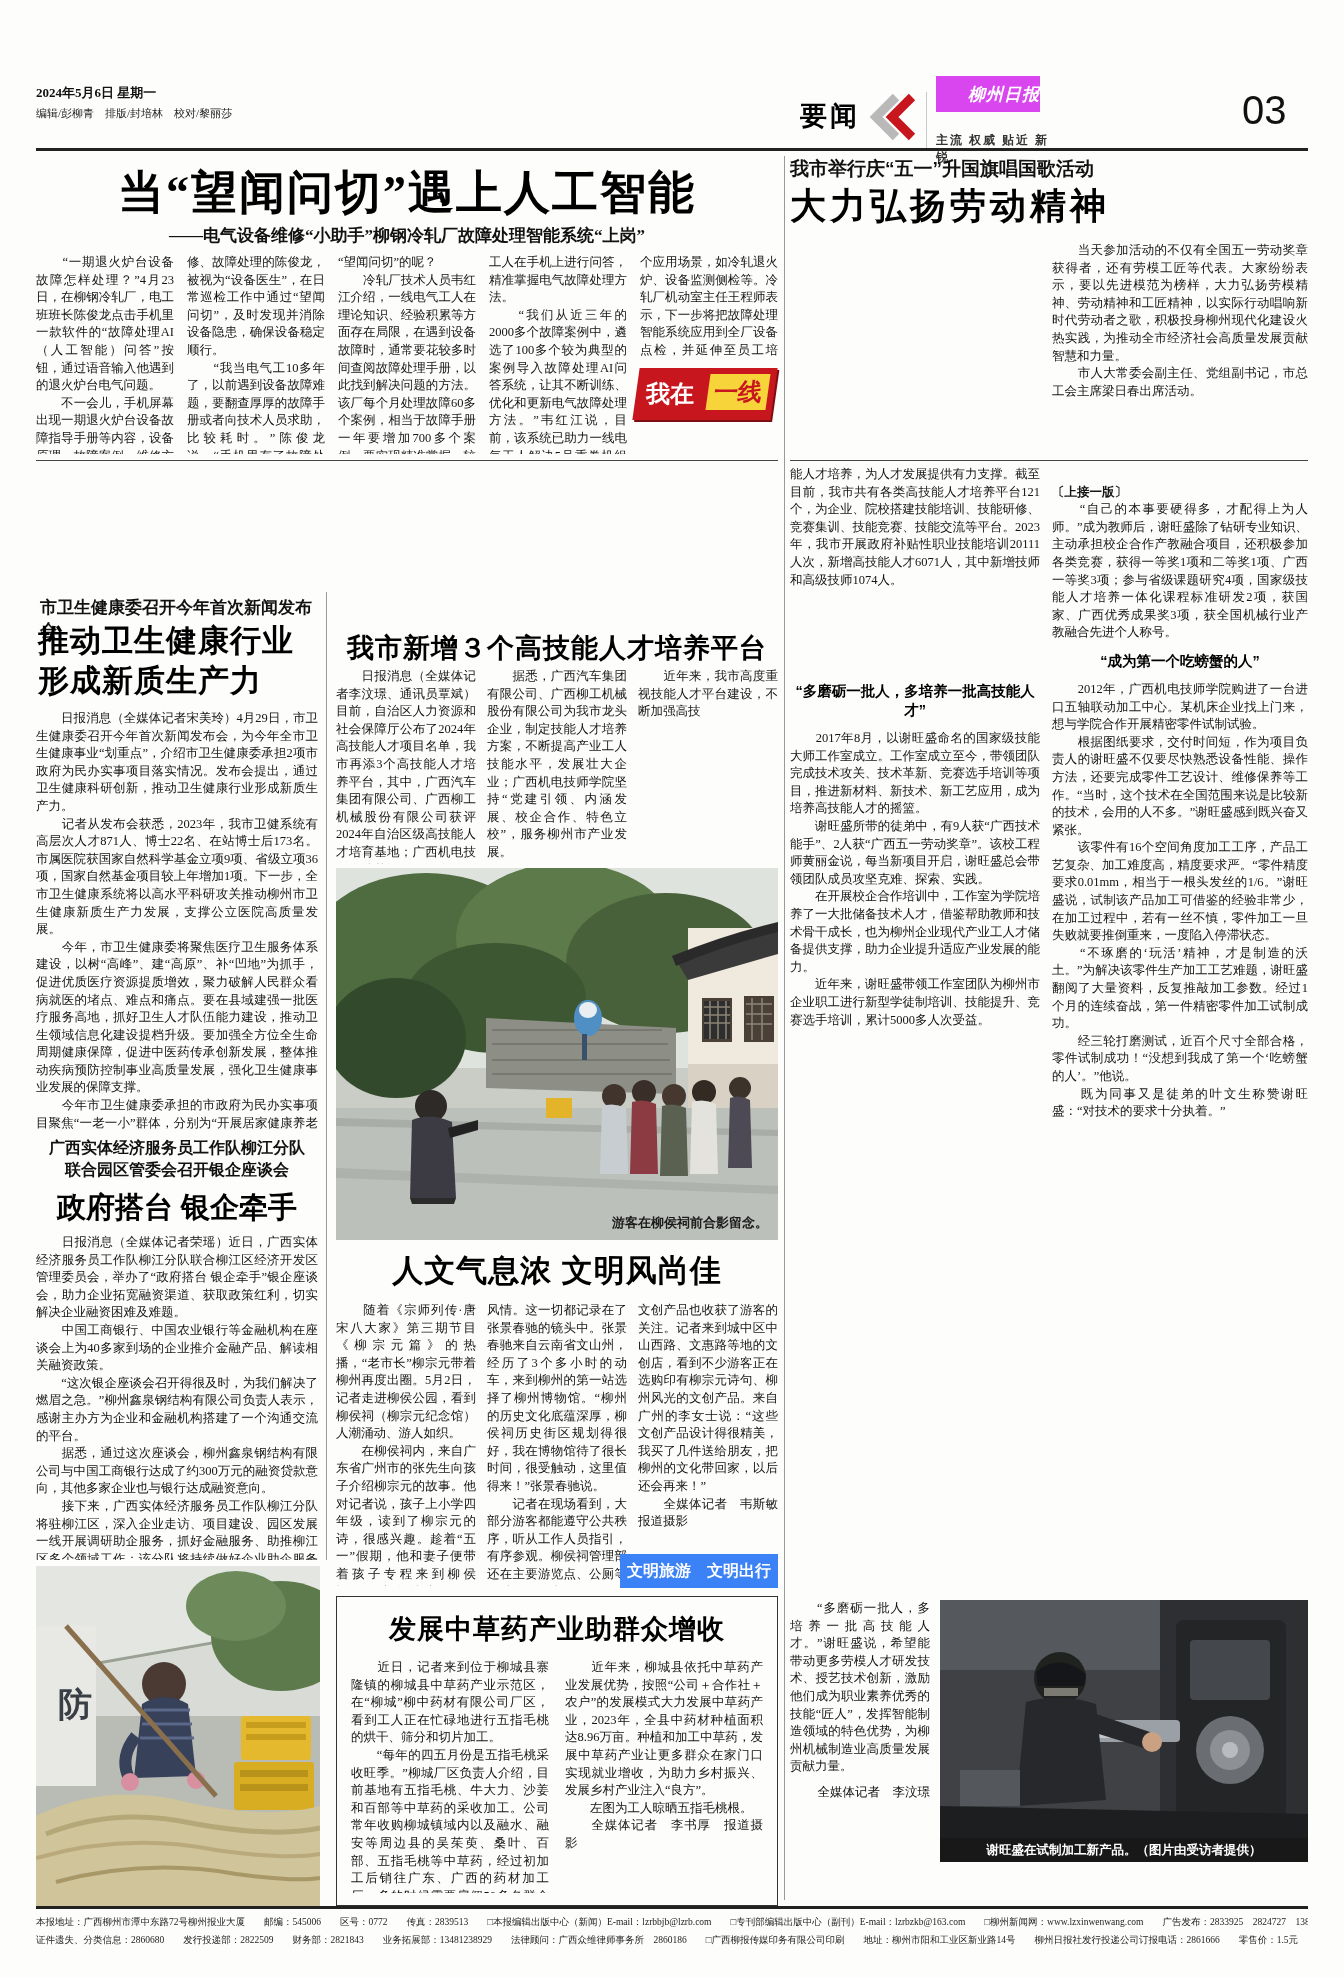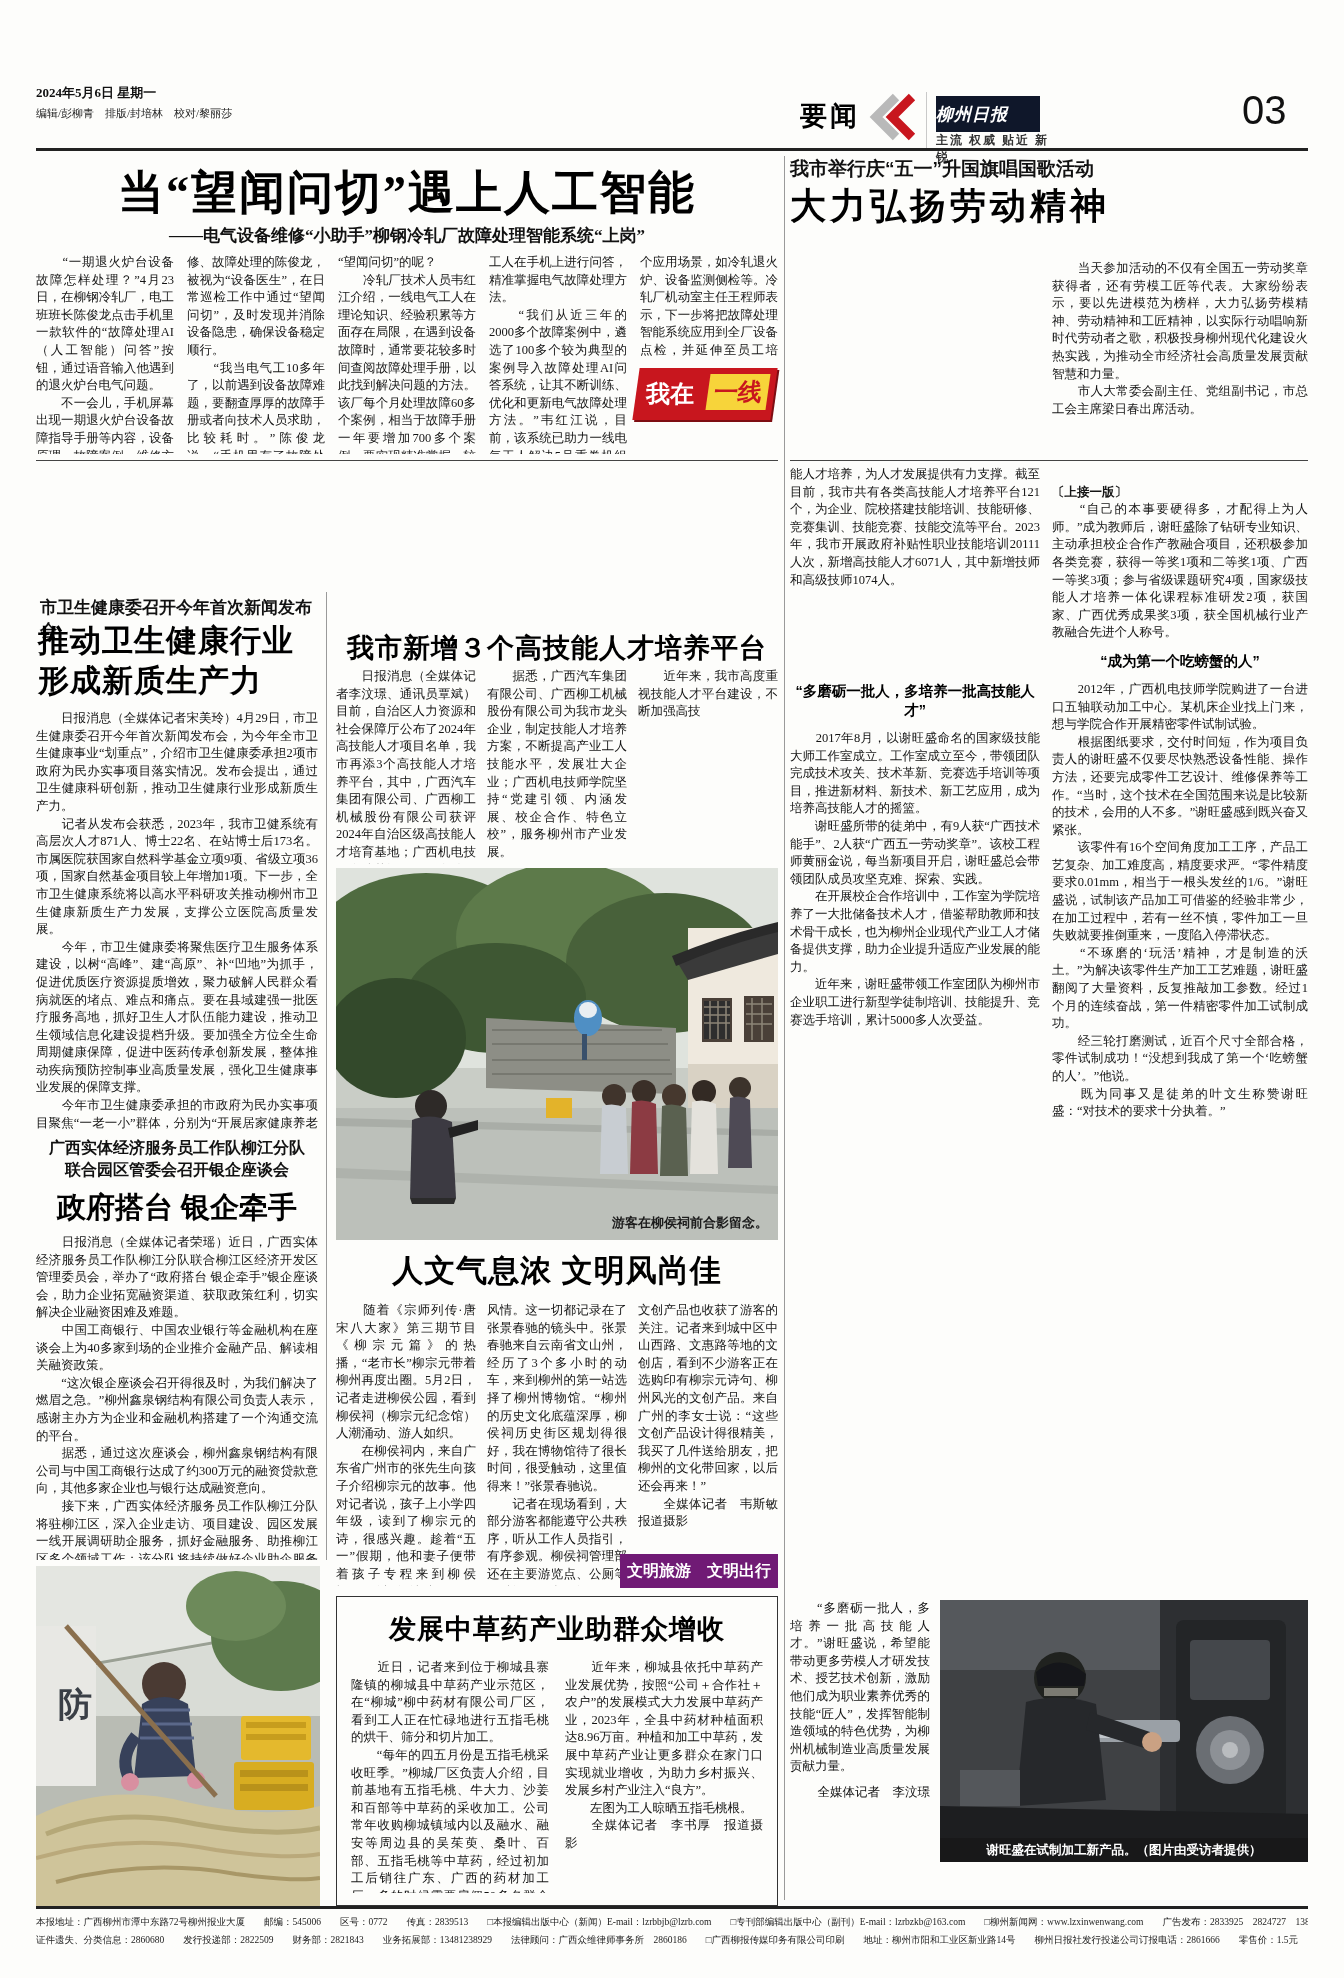--- a/index.html
+++ b/index.html
@@ -29,22 +29,22 @@
 
   <div class="abs" style="left:866px;top:92px;">
     <svg width="52" height="50" viewBox="0 0 52 50">
       <polyline points="30,5 10,25 30,45" fill="none" stroke="#b9b9b9" stroke-width="9"></polyline>
       <polyline points="46,5 26,25 46,45" fill="none" stroke="#c8161e" stroke-width="9"></polyline>
     </svg>
   </div>
 
   <div class="abs vrule" style="left:926px;top:92px;height:56px;background:#c9c9c9;"></div>
 
-  <div class="abs" style="left:936px;top:96px;width:104px;height:36px;background:#0f172a;
-       display:flex;align-items:center;justify-content:flex-start;">
+  <div class="abs" style="left:936px;top:76px;width:104px;height:36px;background:#d946ef;
+       display:flex;align-items:center;justify-content:flex-end;">
     <span style="color:#fff;font-size:17px;font-weight:900;font-style:italic;letter-spacing:1px;">柳州日报</span>
   </div>
   <div class="abs" style="left:936px;top:132px;width:120px;font-size:12px;font-weight:700;letter-spacing:2px;color:#333;">主流 权威 贴近 新锐</div>
 
   <div class="abs" style="left:1242px;top:88px;font-size:40px;font-family:'Liberation Sans',sans-serif;color:#111;">03</div>
 
   <div class="abs" style="left:36px;top:148px;width:1272px;height:3px;background:#222;"></div>
 
   <div class="abs vrule" style="left:784px;top:156px;height:1744px;"></div>
   <div class="abs vrule" style="left:326px;top:592px;height:968px;"></div>
@@ -178,37 +178,37 @@
   <div class="abs headline-sans" style="left:336px;top:1250px;width:442px;font-size:31px;text-align:center;letter-spacing:1px;">人文气息浓  文明风尚佳</div>
   <div class="abs body-text" style="left:336px;top:1302px;width:140px;height:284px;">　　随着《宗师列传·唐宋八大家》第三期节目《柳宗元篇》的热播，“老市长”柳宗元带着柳州再度出圈。5月2日，记者走进柳侯公园，看到柳侯祠（柳宗元纪念馆）人潮涌动、游人如织。
 　　在柳侯祠内，来自广东省广州市的张先生向孩子介绍柳宗元的故事。他对记者说，孩子上小学四年级，读到了柳宗元的诗，很感兴趣。趁着“五一”假期，他和妻子便带着孩子专程来到柳侯祠，“希望能让孩子沉浸式感受历史文化的魅力。”
 　　临近傍晚，虽然天空飘起了细雨，但柳侯祠的青砖灰瓦掩映在郁郁葱葱的绿树间，别有一番</div>
   <div class="abs body-text" style="left:487px;top:1302px;width:140px;height:284px;">风情。这一切都记录在了张景春驰的镜头中。张景春驰来自云南省文山州，经历了3个多小时的动车，来到柳州的第一站选择了柳州博物馆。“柳州的历史文化底蕴深厚，柳侯祠历史街区规划得很好，我在博物馆待了很长时间，很受触动，这里值得来！”张景春驰说。
 　　记者在现场看到，大部分游客都能遵守公共秩序，听从工作人员指引，有序参观。柳侯祠管理部还在主要游览点、公厕等区域设置了文明旅游提示标志，营造安全文明、管理有序、服务优质的景区氛围。
 　　柳侯祠深受游客青睐，柳州</div>
   <div class="abs body-text" style="left:638px;top:1302px;width:140px;height:240px;">文创产品也收获了游客的关注。记者来到城中区中山西路、文惠路等地的文创店，看到不少游客正在选购印有柳宗元诗句、柳州风光的文创产品。来自广州的李女士说：“这些文创产品设计得很精美，我买了几件送给朋友，把柳州的文化带回家，以后还会再来！”
 　　全媒体记者　韦斯敏　报道摄影</div>
 
-  <div class="abs" style="left:620px;top:1554px;width:158px;height:34px;background:#701a75;
+  <div class="abs" style="left:620px;top:1554px;width:158px;height:34px;background:#3b82f6;
        display:flex;align-items:center;justify-content:center;">
     <span style="color:#fff;font-size:16px;font-weight:700;font-family:'Liberation Sans',sans-serif;">文明旅游　文明出行</span>
   </div>
 
   <div class="abs" style="left:336px;top:1596px;width:440px;height:308px;border:1px solid #333;">
     <div class="headline-sans" style="margin-top:14px;font-size:27px;text-align:center;letter-spacing:1px;">发展中草药产业助群众增收</div>
     <div class="body-text" style="position:absolute;left:14px;top:62px;width:198px;height:234px;">　　近日，记者来到位于柳城县寨隆镇的柳城县中草药产业示范区，在“柳城”柳中药材有限公司厂区，看到工人正在忙碌地进行五指毛桃的烘干、筛分和切片加工。
 　　“每年的四五月份是五指毛桃采收旺季。”柳城厂区负责人介绍，目前基地有五指毛桃、牛大力、沙姜和百部等中草药的采收加工。公司常年收购柳城镇域内以及融水、融安等周边县的吴茱萸、桑叶、百部、五指毛桃等中草药，经过初加工后销往广东、广西的药材加工厂，多的时候需要雇佣50多名群众帮工加工。</div>
     <div class="body-text" style="position:absolute;left:228px;top:62px;width:198px;height:234px;">　　近年来，柳城县依托中草药产业发展优势，按照“公司＋合作社＋农户”的发展模式大力发展中草药产业，2023年，全县中药材种植面积达8.96万亩。种植和加工中草药，发展中草药产业让更多群众在家门口实现就业增收，为助力乡村振兴、发展乡村产业注入“良方”。
 　　左图为工人晾晒五指毛桃根。
 　　全媒体记者　李书厚　报道摄影</div>
   </div>
 
   <div class="abs headline-sans" style="left:790px;top:182px;width:518px;font-size:36px;letter-spacing:4px;">大力弘扬劳动精神</div>
   <div class="abs kicker" style="left:790px;top:156px;width:518px;font-size:19px;font-weight:600;">我市举行庆“五一”升国旗唱国歌活动</div>
-  <div class="abs body-text" style="left:1052px;top:260px;width:256px;height:208px;">　　当天参加活动的不仅有全国五一劳动奖章获得者，还有劳模工匠等代表。大家纷纷表示，要以先进模范为榜样，大力弘扬劳模精神、劳动精神和工匠精神，以实际行动唱响新时代劳动者之歌，积极投身柳州现代化建设火热实践，为推动全市经济社会高质量发展贡献智慧和力量。
+  <div class="abs body-text" style="left:1052px;top:242px;width:256px;height:208px;">　　当天参加活动的不仅有全国五一劳动奖章获得者，还有劳模工匠等代表。大家纷纷表示，要以先进模范为榜样，大力弘扬劳模精神、劳动精神和工匠精神，以实际行动唱响新时代劳动者之歌，积极投身柳州现代化建设火热实践，为推动全市经济社会高质量发展贡献智慧和力量。
 　　市人大常委会副主任、党组副书记，市总工会主席梁日春出席活动。</div>
 
   <div class="abs" style="left:1052px;top:466px;width:256px;height:1120px;overflow:hidden;">
     <div class="body-text" style="width:256px;">
       <span style="font-weight:700;">〔上接一版〕</span>
     </div>
     <div class="body-text" style="width:256px;">　　“自己的本事要硬得多，才配得上为人师。”成为教师后，谢旺盛除了钻研专业知识、主动承担校企合作产教融合项目，还积极参加各类竞赛，获得一等奖1项和二等奖1项、广西一等奖3项；参与省级课题研究4项，国家级技能人才培养一体化课程标准研发2项，获国家、广西优秀成果奖3项，获全国机械行业产教融合先进个人称号。</div>
     <div class="subhead">“成为第一个吃螃蟹的人”</div>
     <div class="body-text" style="width:256px;">　　2012年，广西机电技师学院购进了一台进口五轴联动加工中心。某机床企业找上门来，想与学院合作开展精密零件试制试验。
 　　根据图纸要求，交付时间短，作为项目负责人的谢旺盛不仅要尽快熟悉设备性能、操作方法，还要完成零件工艺设计、维修保养等工作。“当时，这个技术在全国范围来说是比较新的技术，会用的人不多。”谢旺盛感到既兴奋又紧张。

